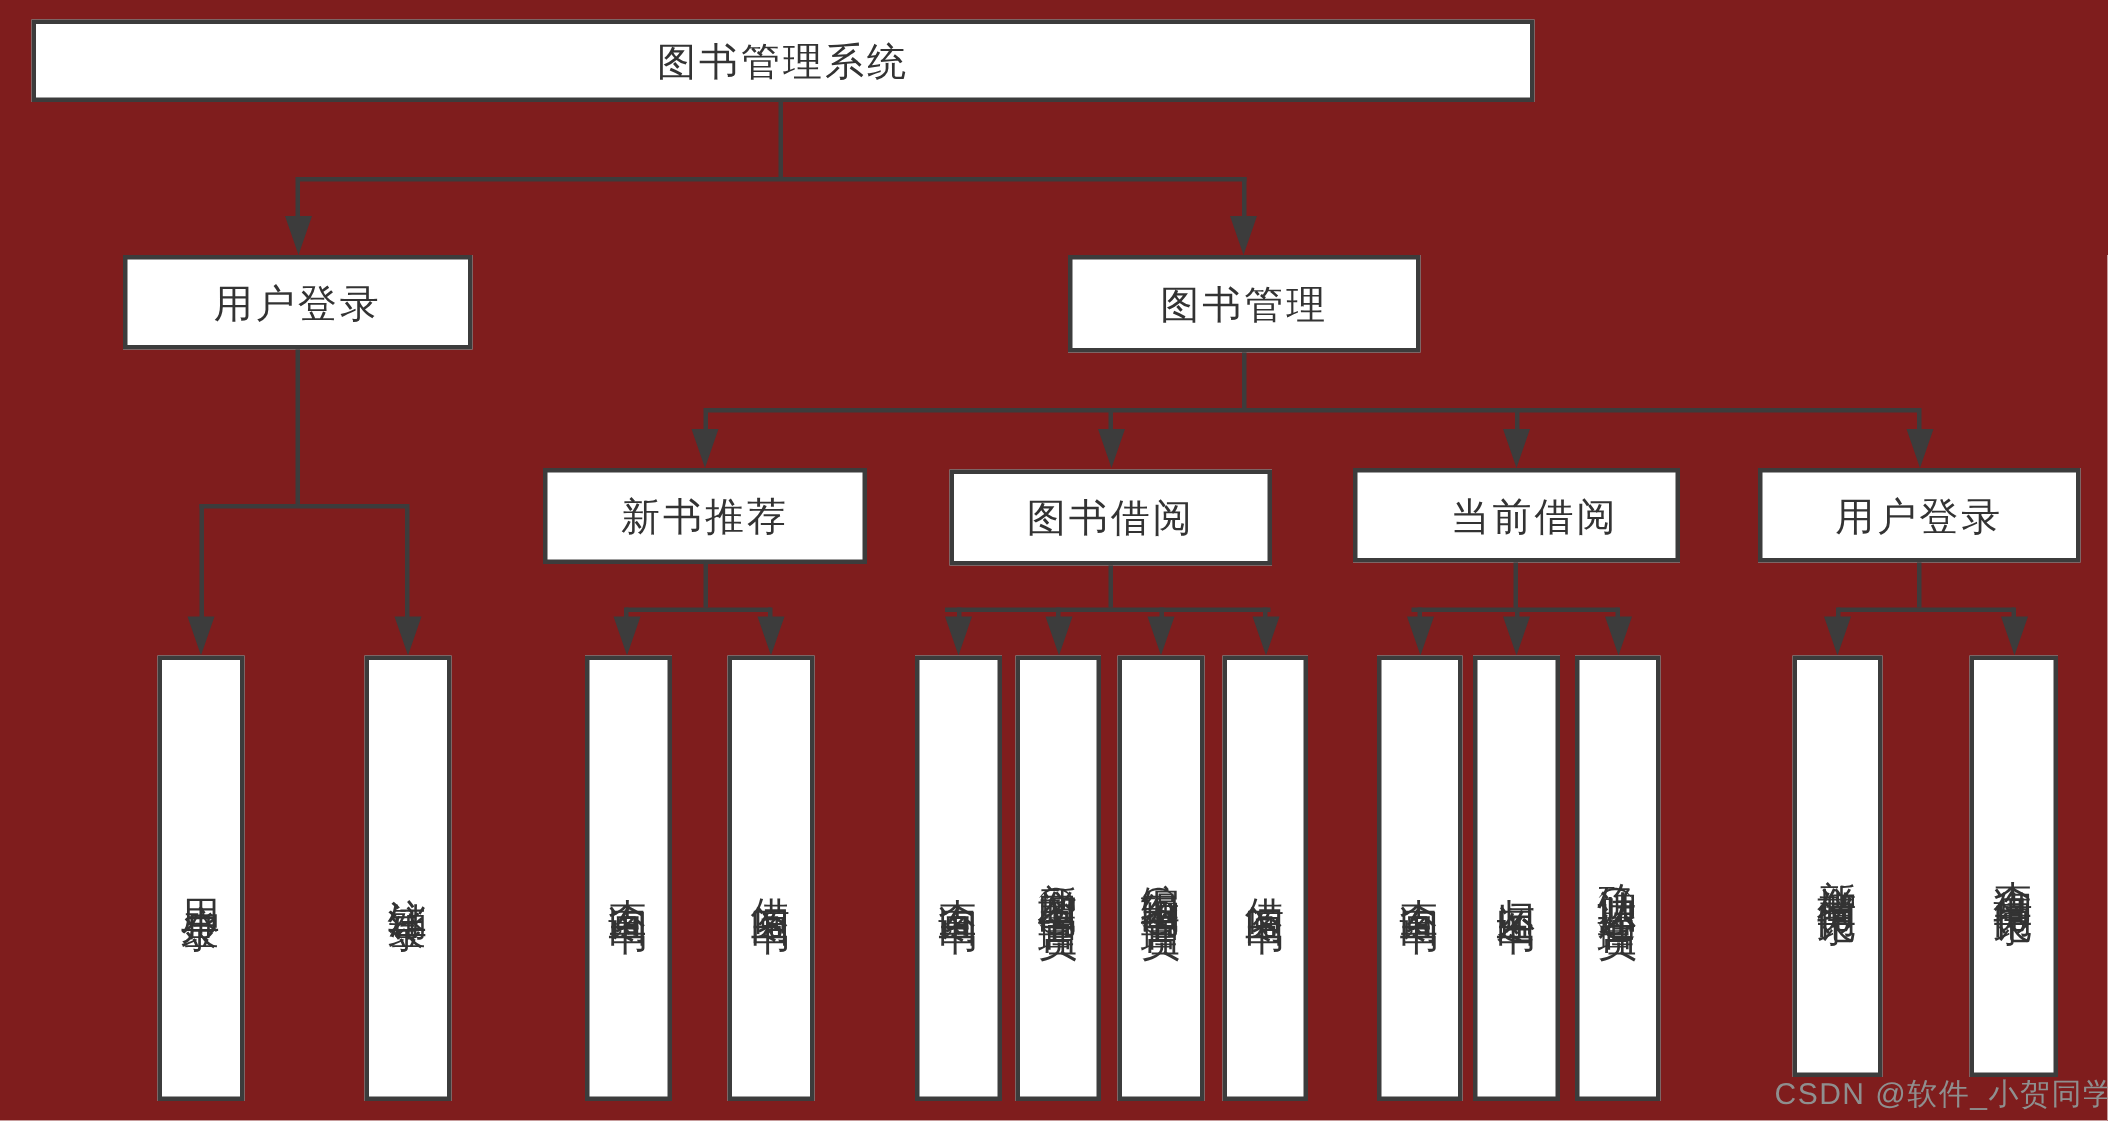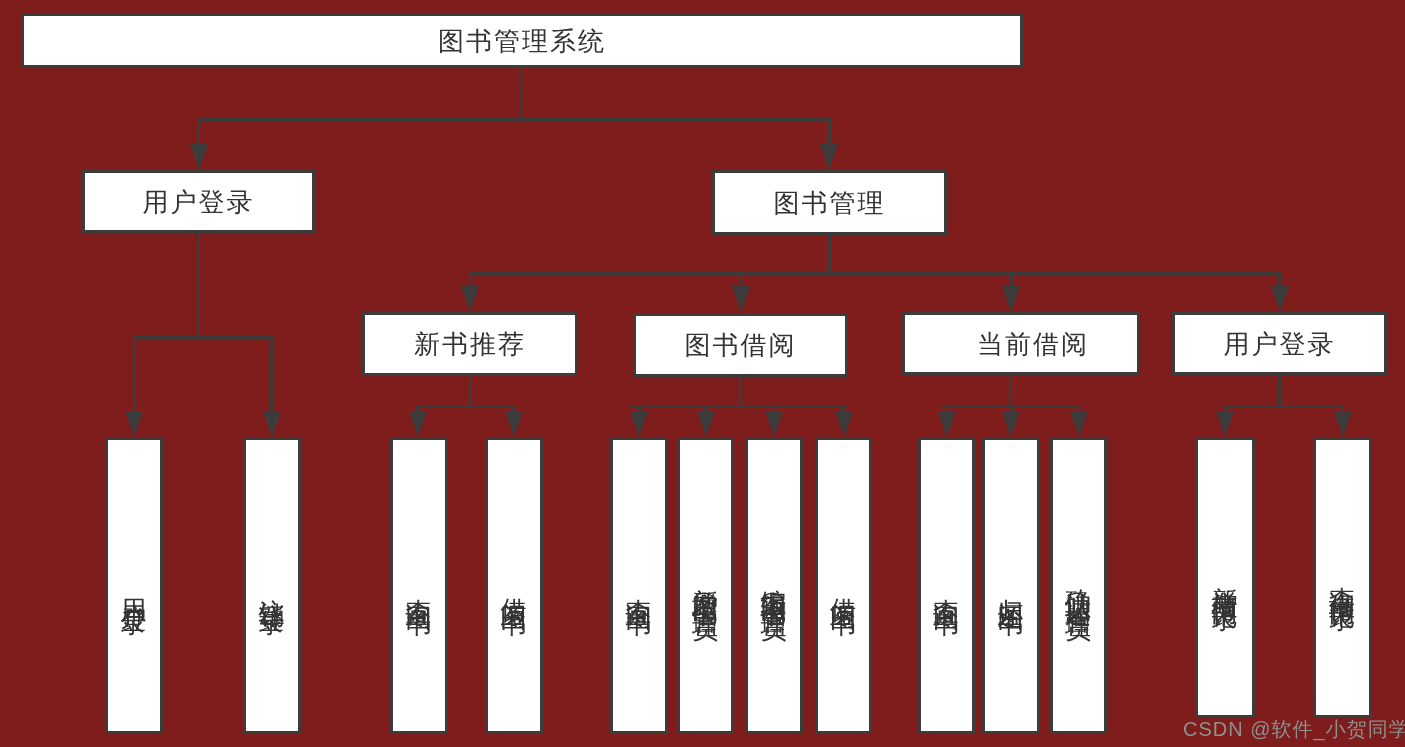--- a/index.html
+++ b/index.html
@@ -59,21 +59,21 @@
   <div class="arrow" style="left:461px;top:286px;"></div>
   <div class="vline" style="left:739px;top:272px;height:22px;"></div>
   <div class="arrow" style="left:732px;top:286px;"></div>
   <div class="vline" style="left:1010px;top:272px;height:22px;"></div>
   <div class="arrow" style="left:1002px;top:286px;"></div>
   <div class="vline" style="left:1278px;top:272px;height:22px;"></div>
   <div class="arrow" style="left:1271px;top:286px;"></div>
 
   <div class="box" style="left:362px;top:312px;width:216px;height:64px;">新书推荐</div>
   <div class="box" style="left:633px;top:313px;width:215px;height:64px;">图书借阅</div>
-  <div class="box" style="left:902px;top:312px;width:238px;height:63px;padding-left:24px;">当前借阅</div>
+  <div class="box" style="left:902px;top:312px;width:218px;height:63px;padding-left:24px;">当前借阅</div>
   <div class="box" style="left:1172px;top:312px;width:215px;height:63px;">用户登录</div>
 
   <div class="vline" style="left:469px;top:376px;height:29px;"></div>
   <div class="hline" style="left:417px;top:405px;width:97px;"></div>
   <div class="vline" style="left:416px;top:405px;height:14px;"></div>
   <div class="arrow" style="left:409px;top:411px;"></div>
   <div class="vline" style="left:512px;top:405px;height:14px;"></div>
   <div class="arrow" style="left:505px;top:411px;"></div>
 
   <div class="vline" style="left:739px;top:377px;height:28px;"></div>

